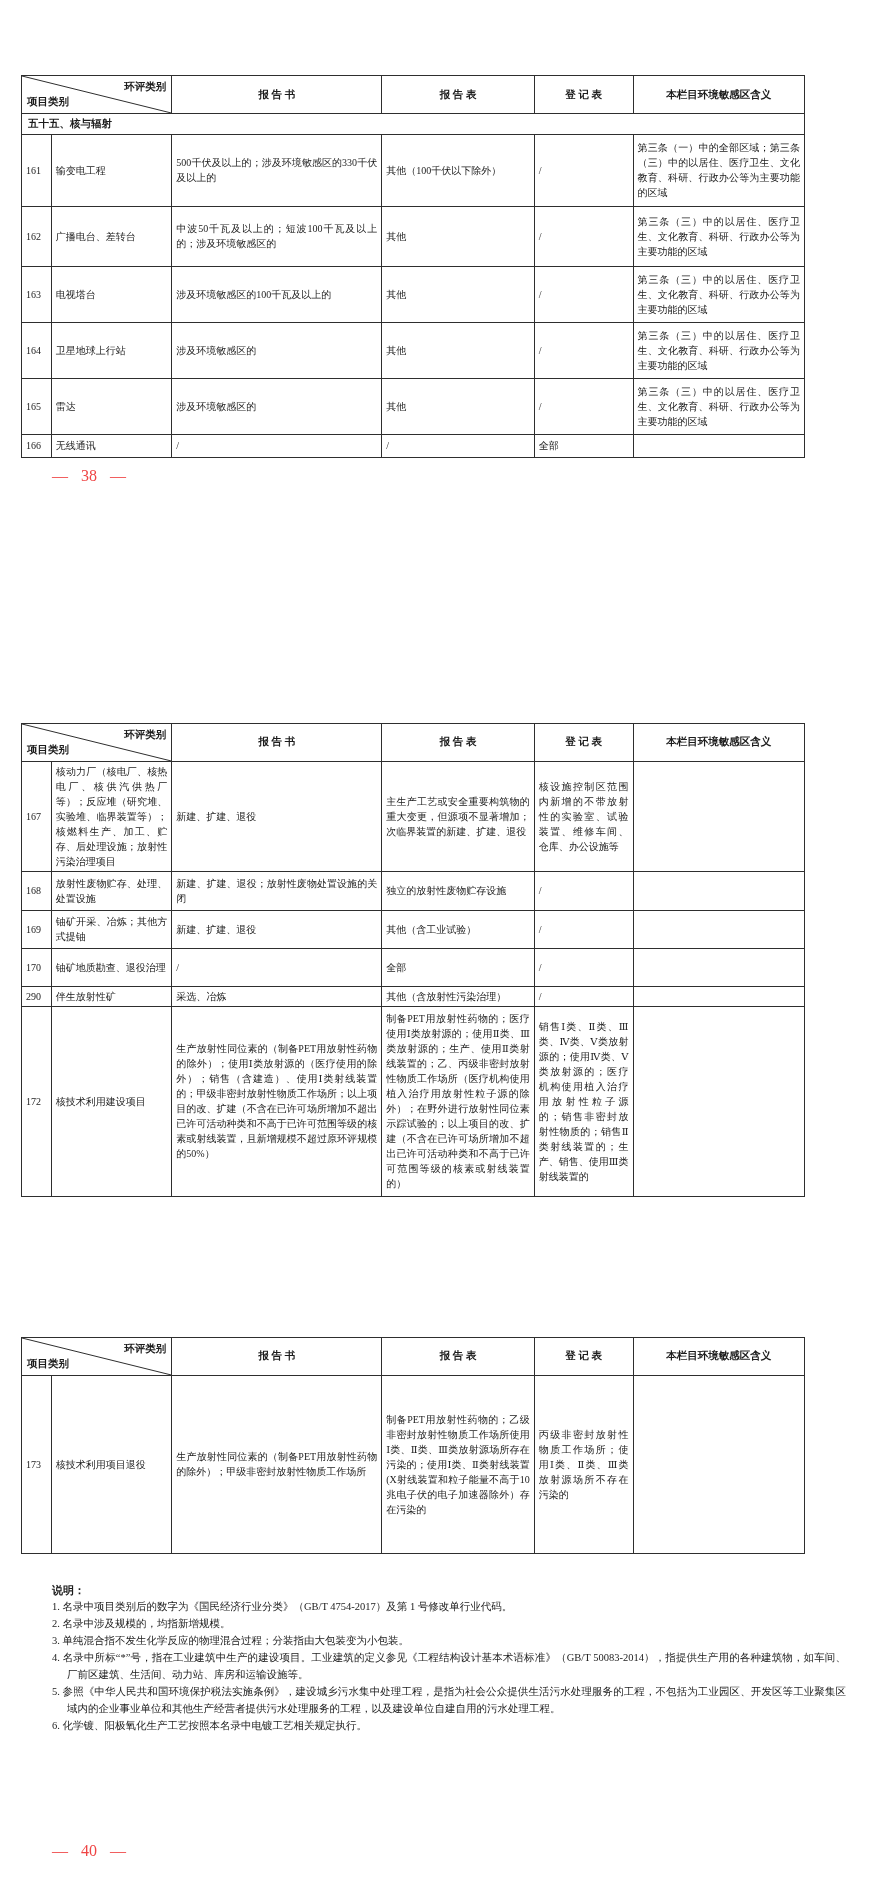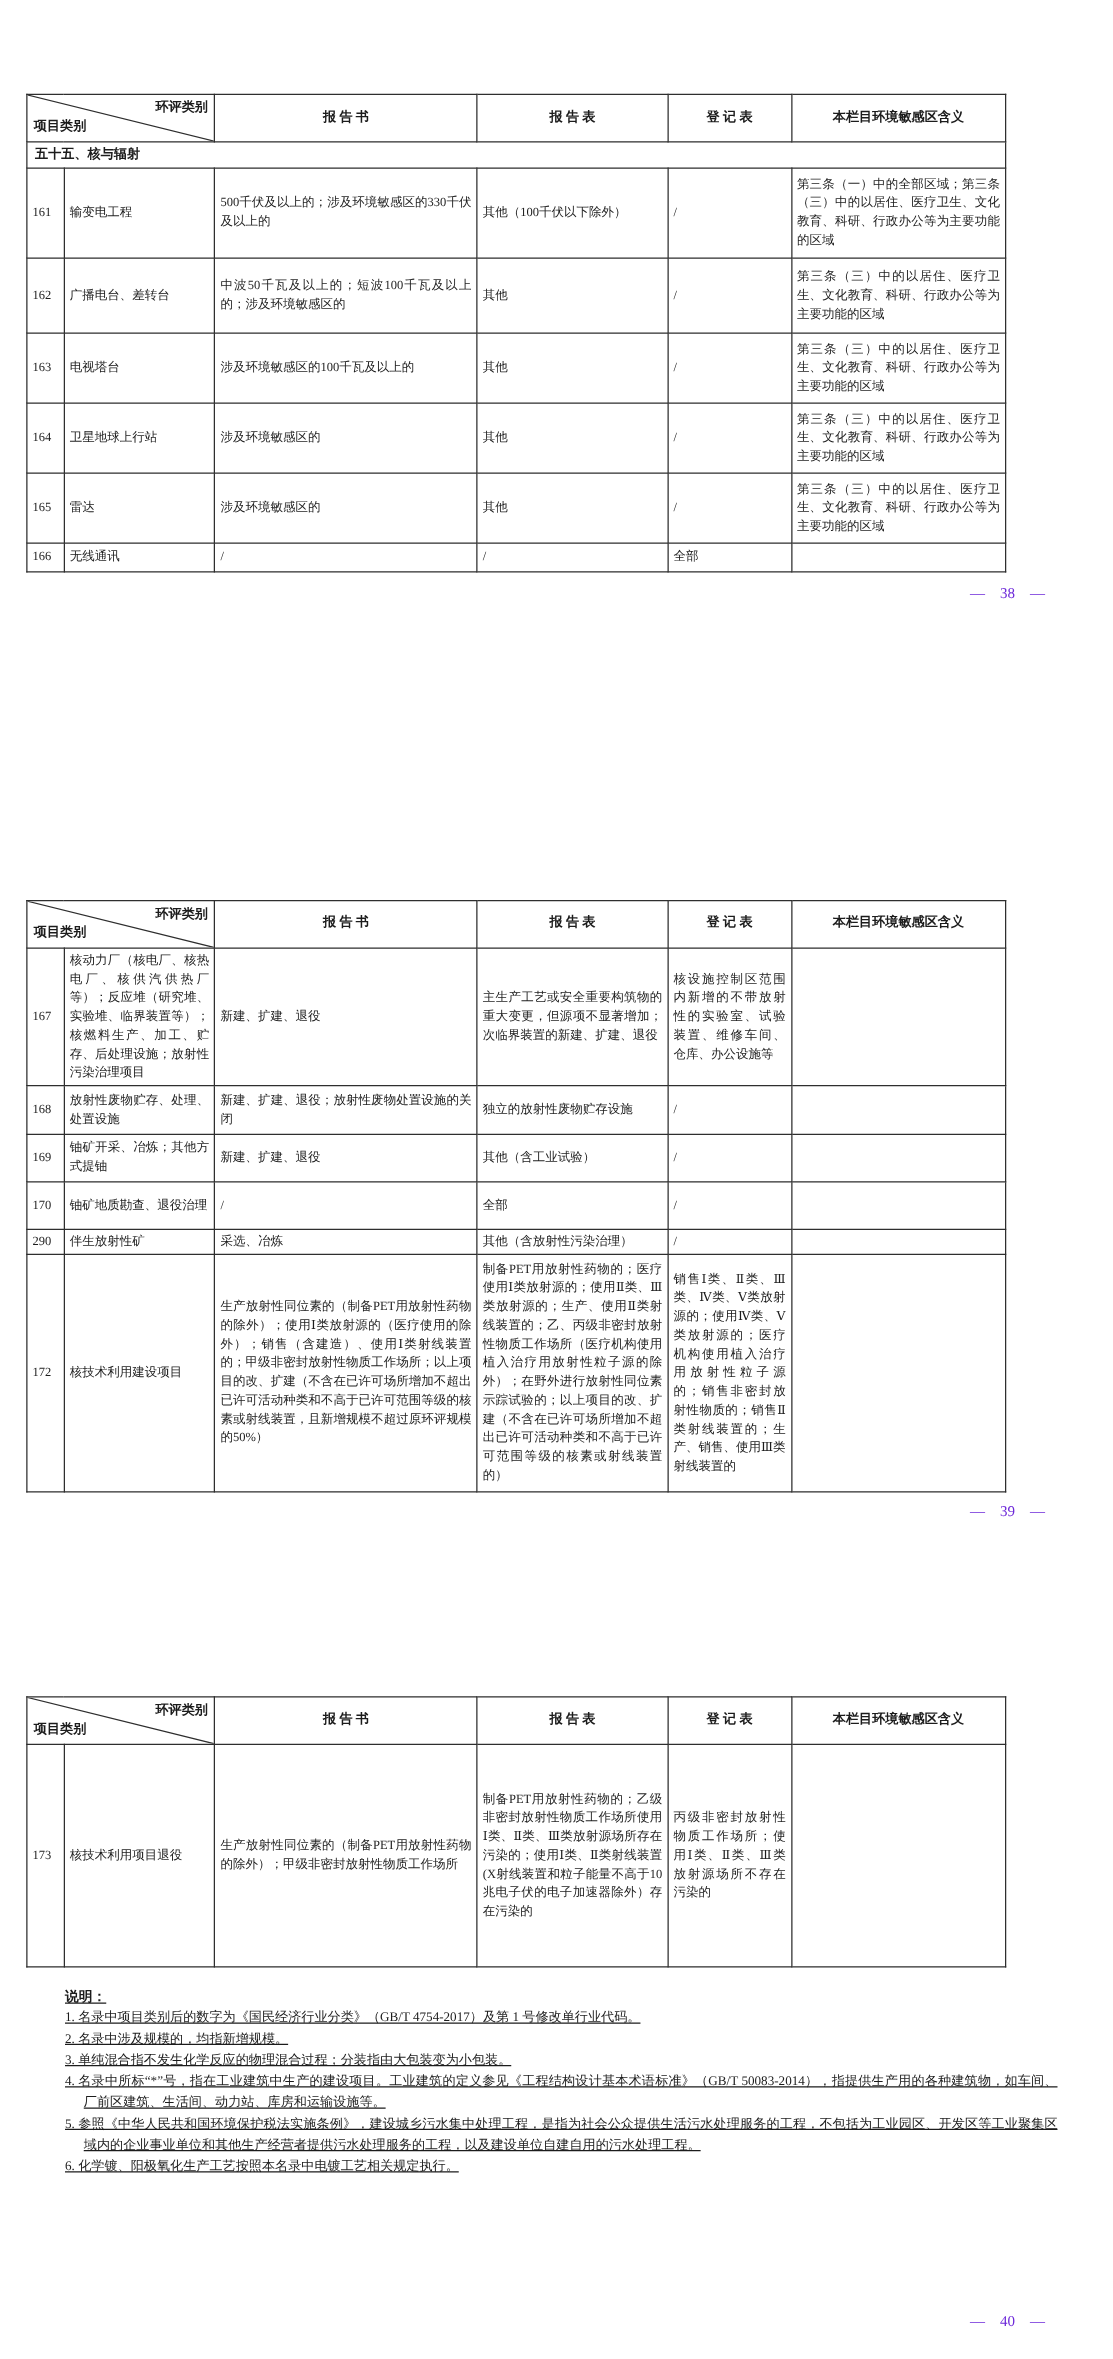--- a/index.html
+++ b/index.html
@@ -48,44 +48,44 @@
   td.section { font-weight:bold; text-align:left; padding-left:6px; font-size:10.5px; }
   td.no   { text-align:left; }
   td.cat, td.book, td.form, td.reg, td.mean {
     text-align:justify;
     text-justify:inter-ideograph;
     text-align-last:left;
   }
 
   .pagenum {
     width:784px; margin-left:52px;
-    text-align:right;
-    font-size:12px;
+    text-align:left;
+    font-size:16px;
     word-spacing:9px;
-    color:#6d28d9;
+    color:#ef4444;
   }
 
   .notes { width:794px; margin-left:52px; }
   .notes-title { font-weight:bold; font-size:11px; line-height:1.5; }
   .notes p {
     font-size:10.5px;
     line-height:1.62;
     padding-left:15px;
     text-indent:-15px;
     text-align:justify;
     text-justify:inter-ideograph;
     text-align-last:left;
   }
 
   .mt-t1 { margin-top:75px; }
   .mt-p38 { margin-top:9px; }
   .mt-t2 { margin-top:238px; }
   .mt-p39 { margin-top:8px; }
   .mt-t3 { margin-top:140px; }
-  .mt-notes { margin-top:16px;text-decoration:underline; }
+  .mt-notes { margin-top:28px; }
   .mt-p40 { margin-top:108px; }
 </style>
 </head>
 <body>
 
 <div class="sheet">
 
   <table class="catalog mt-t1">
     <colgroup>
         <col class="c-no">
@@ -236,21 +236,20 @@
         <td class="no">172</td>
         <td class="cat">核技术利用建设项目</td>
         <td class="book">生产放射性同位素的（制备PET用放射性药物的除外）；使用Ⅰ类放射源的（医疗使用的除外）；销售（含建造）、使用Ⅰ类射线装置的；甲级非密封放射性物质工作场所；以上项目的改、扩建（不含在已许可场所增加不超出已许可活动种类和不高于已许可范围等级的核素或射线装置，且新增规模不超过原环评规模的50%）</td>
         <td class="form">制备PET用放射性药物的；医疗使用Ⅰ类放射源的；使用Ⅱ类、Ⅲ类放射源的；生产、使用Ⅱ类射线装置的；乙、丙级非密封放射性物质工作场所（医疗机构使用植入治疗用放射性粒子源的除外）；在野外进行放射性同位素示踪试验的；以上项目的改、扩建（不含在已许可场所增加不超出已许可活动种类和不高于已许可范围等级的核素或射线装置的）</td>
         <td class="reg">销售Ⅰ类、Ⅱ类、Ⅲ类、Ⅳ类、Ⅴ类放射源的；使用Ⅳ类、Ⅴ类放射源的；医疗机构使用植入治疗用放射性粒子源的；销售非密封放射性物质的；销售Ⅱ类射线装置的；生产、销售、使用Ⅲ类射线装置的</td>
         <td class="mean"></td>
       </tr>
     </tbody>
   </table>
 
-  <div class="pagenum mt-p39">— 39 —</div>
 
   <table class="catalog mt-t3">
     <colgroup>
         <col class="c-no">
         <col class="c-cat">
         <col class="c-book">
         <col class="c-form">
         <col class="c-reg">
         <col class="c-mean">
       </colgroup>

